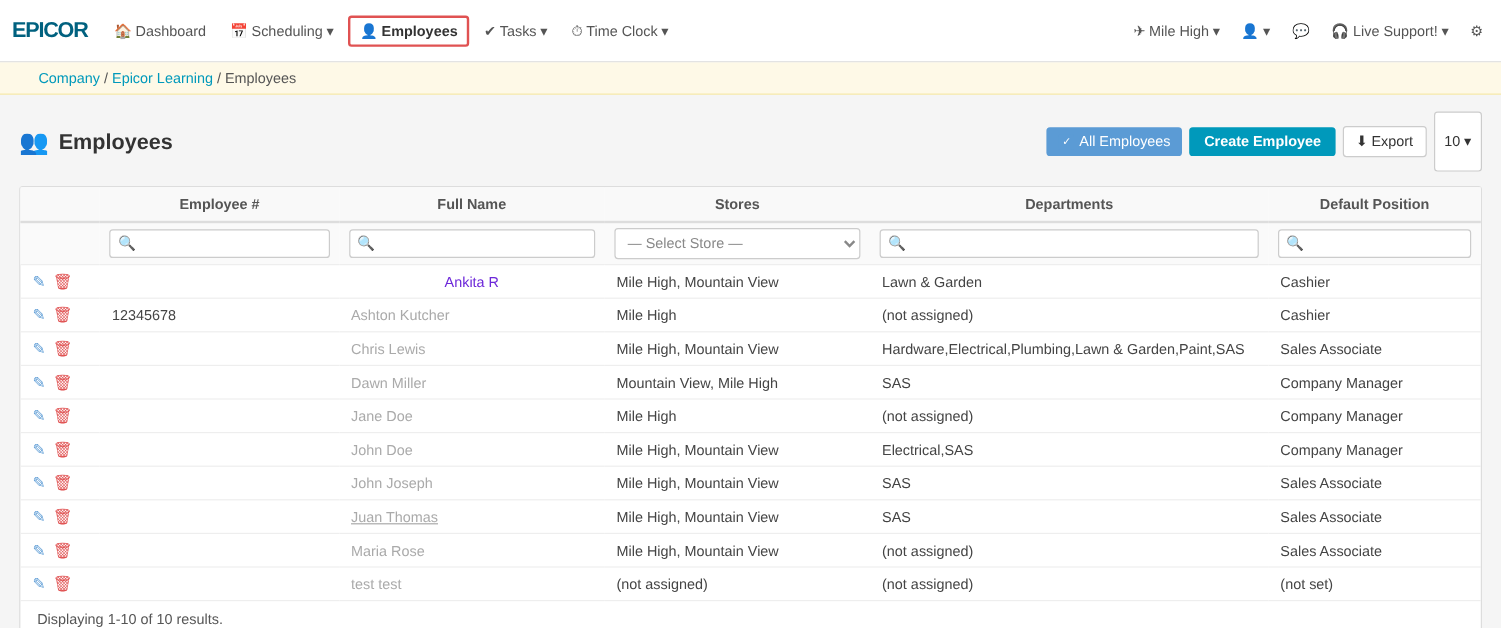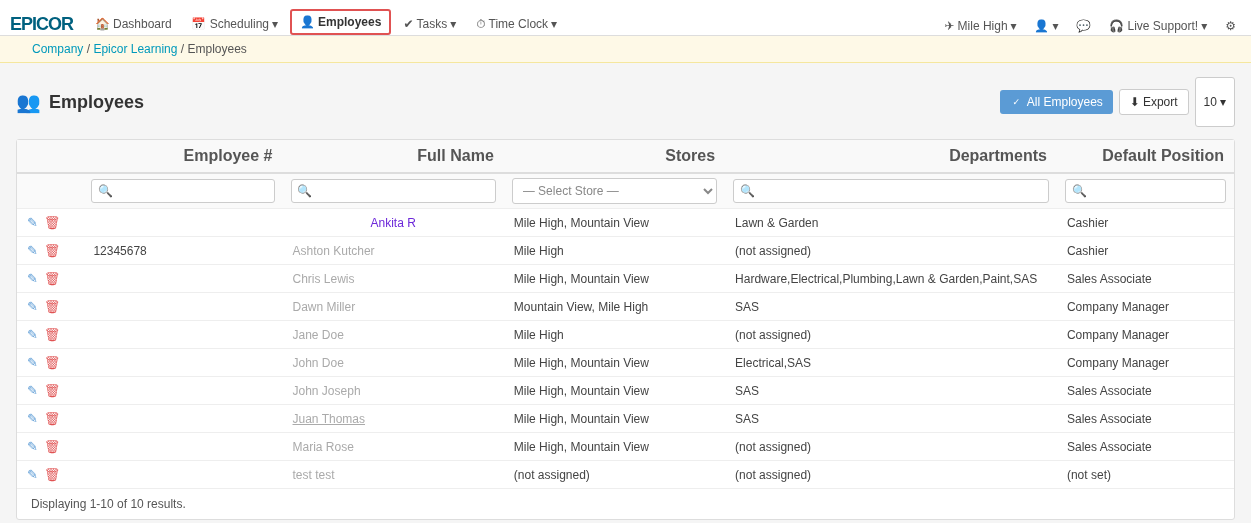--- a/index.html
+++ b/index.html
@@ -2,23 +2,23 @@
 <html><head>
   <meta charset="utf-8">
   <style>
     * { box-sizing: border-box; margin: 0; padding: 0; }
     body { font-family: Arial, sans-serif; font-size: 12px; color: #333; background: #f5f5f5; }
 
     
     .top-nav {
       background: #fff;
       border-bottom: 1px solid #ddd;
-      height: 36px;
-      display: flex;
-      align-items: flex-end;
+      height: 52px;
+      display: flex;
+      align-items: center;
       padding: 0 10px;
       gap: 4px;
     }
     .nav-logo {
       font-weight: bold;
       color: #00617f;
       font-size: 18px;
       letter-spacing: -1px;
       margin-right: 10px;
     }
@@ -145,23 +145,23 @@
       border-radius: 3px;
     }
     table {
       width: 100%;
       border-collapse: collapse;
     }
     thead th {
       background: #f9f9f9;
       border-bottom: 2px solid #ddd;
       padding: 7px 10px;
-      text-align: right;
+      text-align: center;
       font-weight: bold;
-      font-size: 16px;
+      font-size: 12px;
       color: #555;
     }
     .th-emp { width: 180px; }
     .th-name { width: 200px; }
     .th-stores { width: 200px; }
     .th-dept { width: 300px; }
     .th-pos { width: 160px; }
     .th-actions { width: 60px; }
 
     .filter-row td {
@@ -294,20 +294,21 @@
   <div class="page-header">
     <div class="page-header-left">
       <span style="font-size:20px;color:#0099bb;">👥</span>
       <h1 class="page-title">Employees</h1>
     </div>
     <div class="page-header-right">
       <button class="btn-all-employees">
         <span class="check-blue">✓</span>
         <span>All Employees</span>
       </button>
+      <button class="btn-create">Create Employee</button>
       <button class="btn-export">
         <span>⬇</span>
         <span>Export</span>
       </button>
       <div class="btn-number">
         <span>10</span>
         <span>▾</span>
       </div>
     </div>
   </div>

